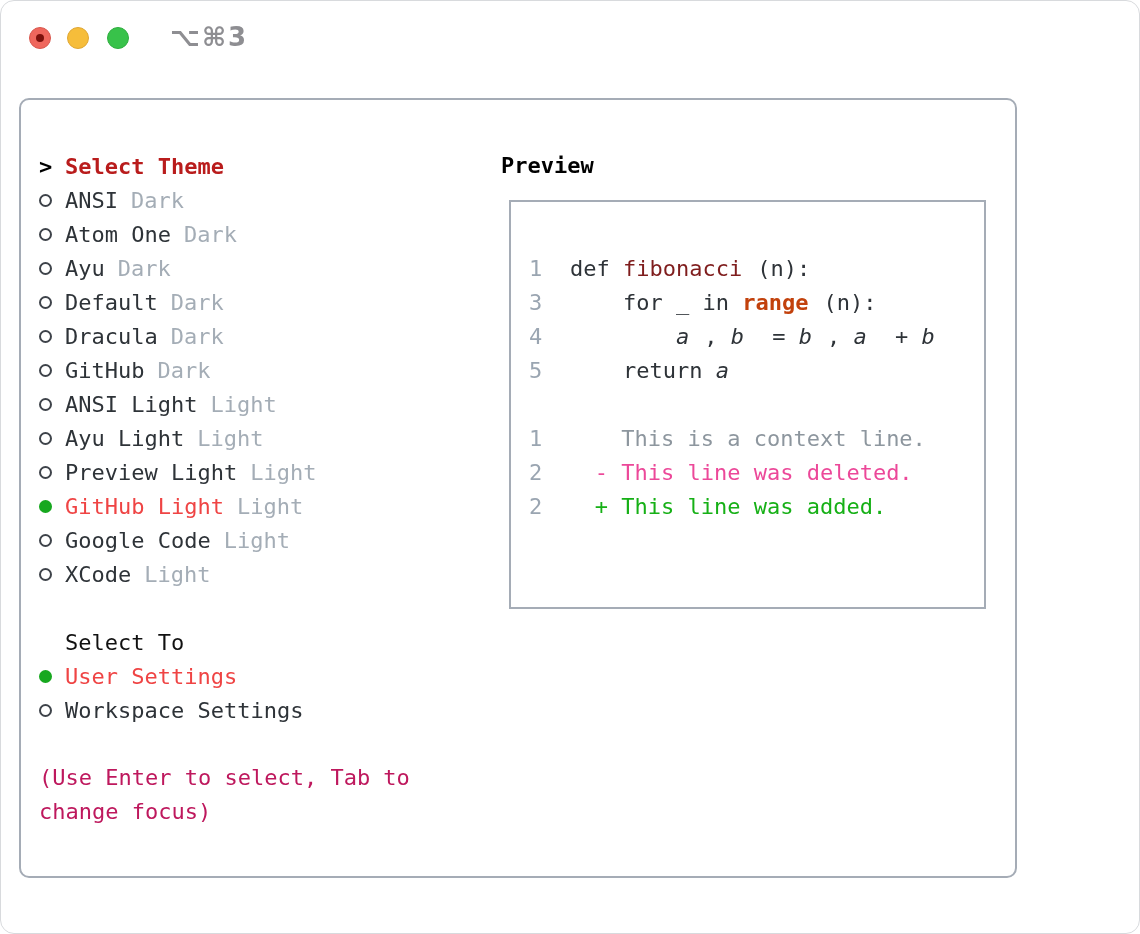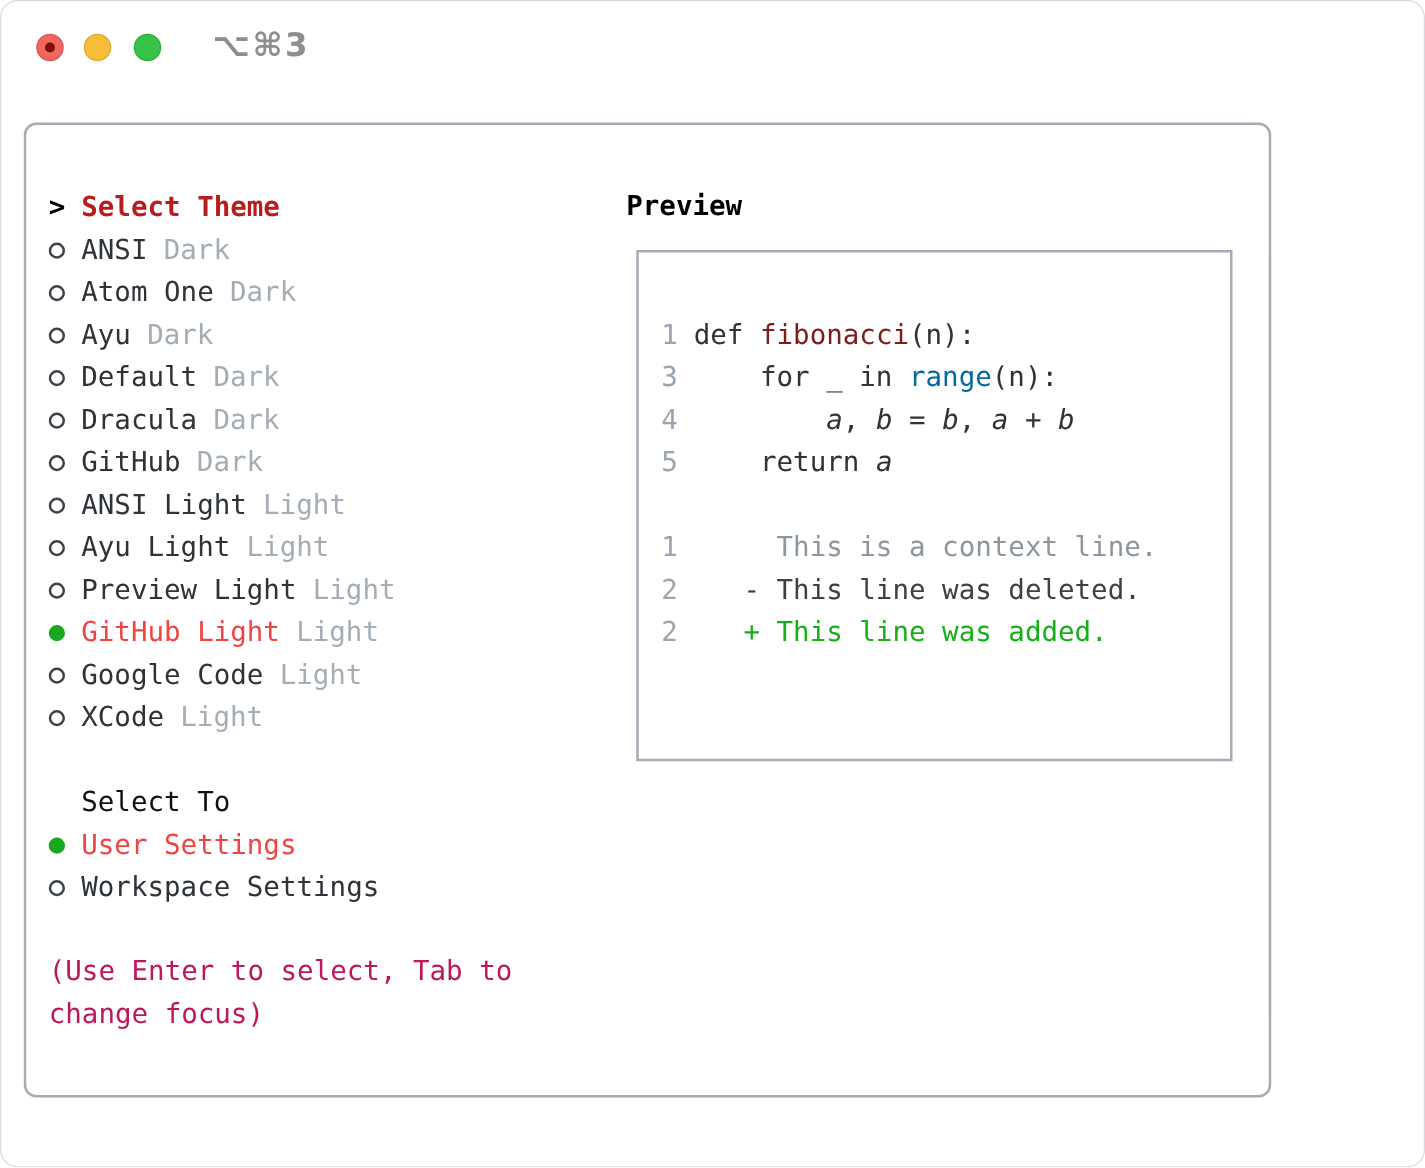--- a/index.html
+++ b/index.html
@@ -42,27 +42,27 @@
     position:absolute;left:480px;top:49px;height:34px;line-height:34px;
     font-size:22px;font-weight:bold;color:#000;
   }
   .preview-box{
     position:absolute;left:488px;top:100px;width:477px;height:409px;
     border:2px solid #a5acb6;box-sizing:border-box;
     padding:50px 0 0 18px;overflow:hidden;
   }
   .cline{height:34px;line-height:34px;font-size:22px;white-space:pre;}
   .ln{color:#9aa5b1;display:inline-block;min-width:14px;margin-right:12px;}
-  .c-plain{color:#2e3338;}
+  .c-plain{color:#2e3338;margin-left:15px;}
   .c-func{color:#7f1d1d;}
   .c-number{color:#0a7b7b;}
-  .c-builtin{color:#0369a1;}
+  .c-builtin{color:#c2410c;font-weight:bold;}
   .c-var{color:#2e3338;font-style:italic;}
   .c-context{color:#8d969e;}
-  .c-deleted{color:#404040;}
+  .c-deleted{color:#ec4899;}
   .c-added{color:#16b016;}
 </style>
 </head>
 <body>
 
 <div class="page">
 
   <span class="light red">
       <span class="dot"></span>
     </span>

